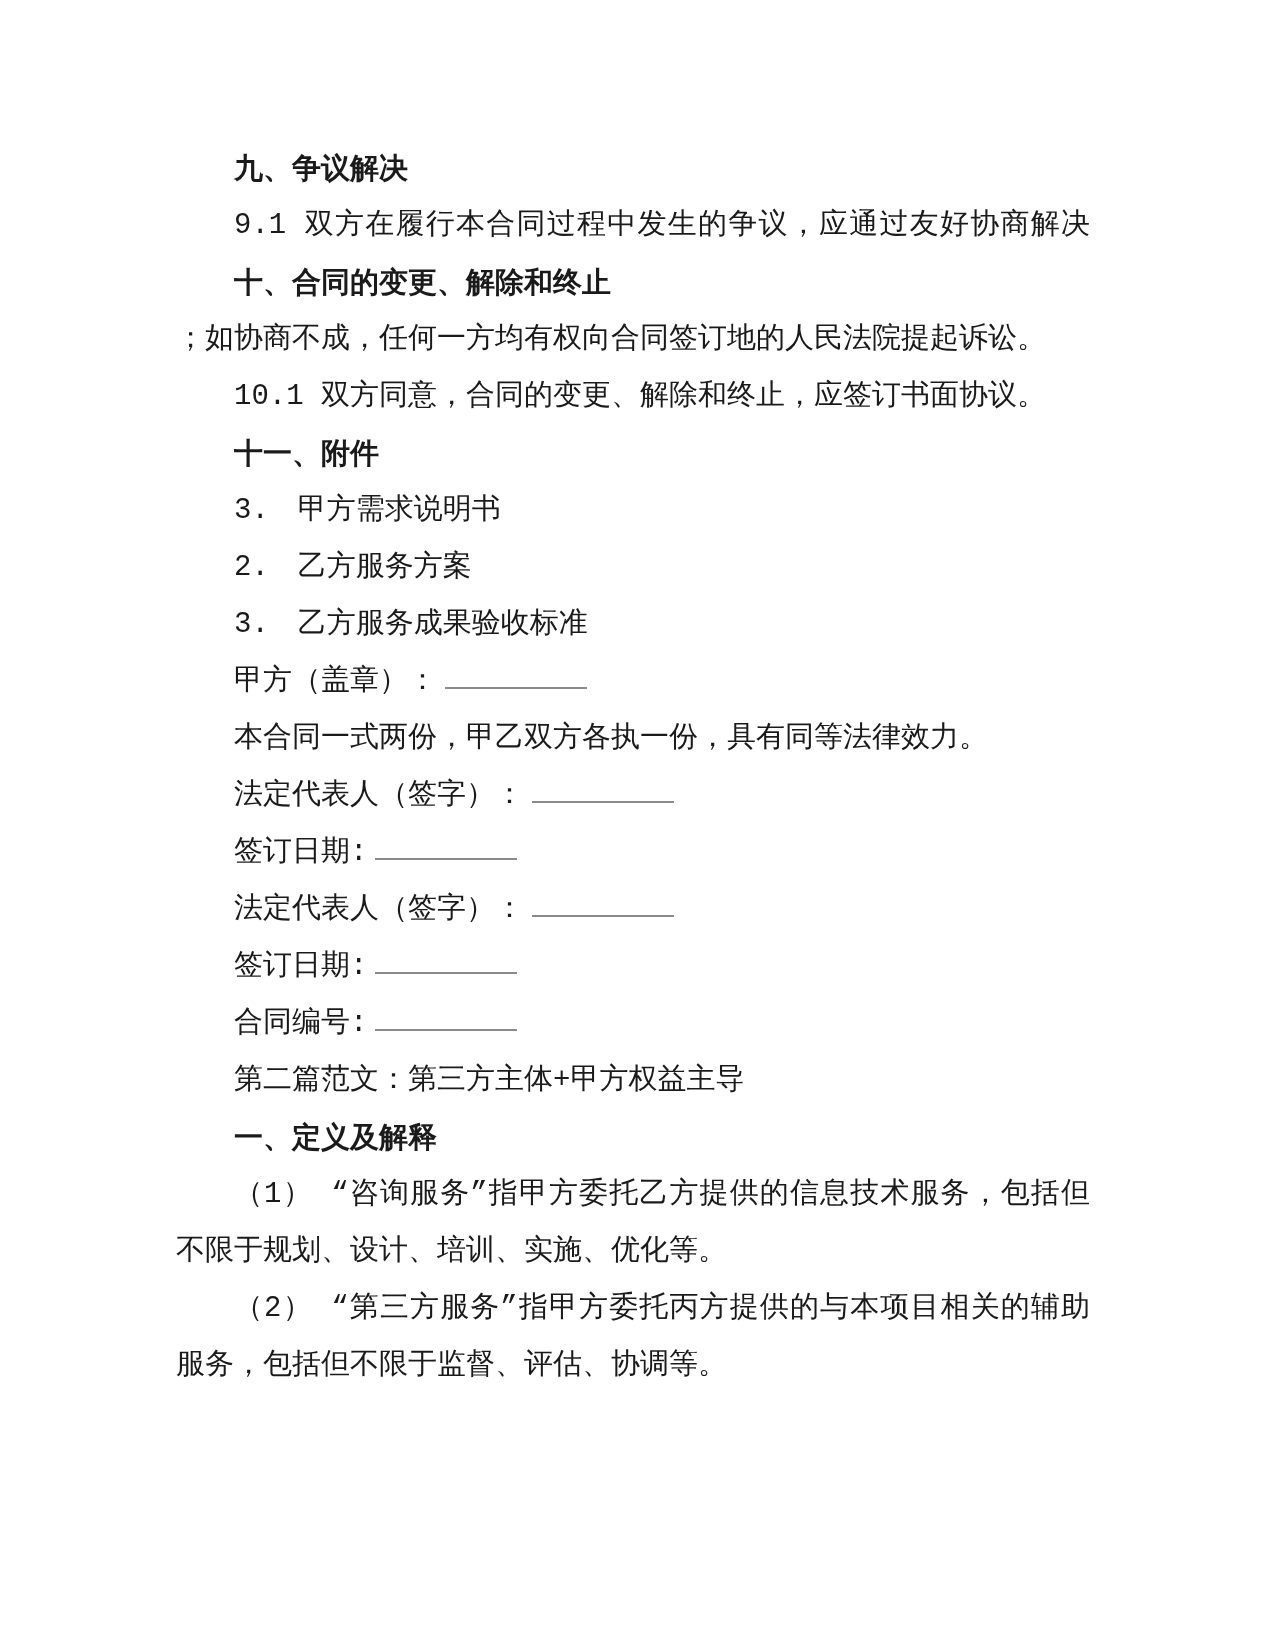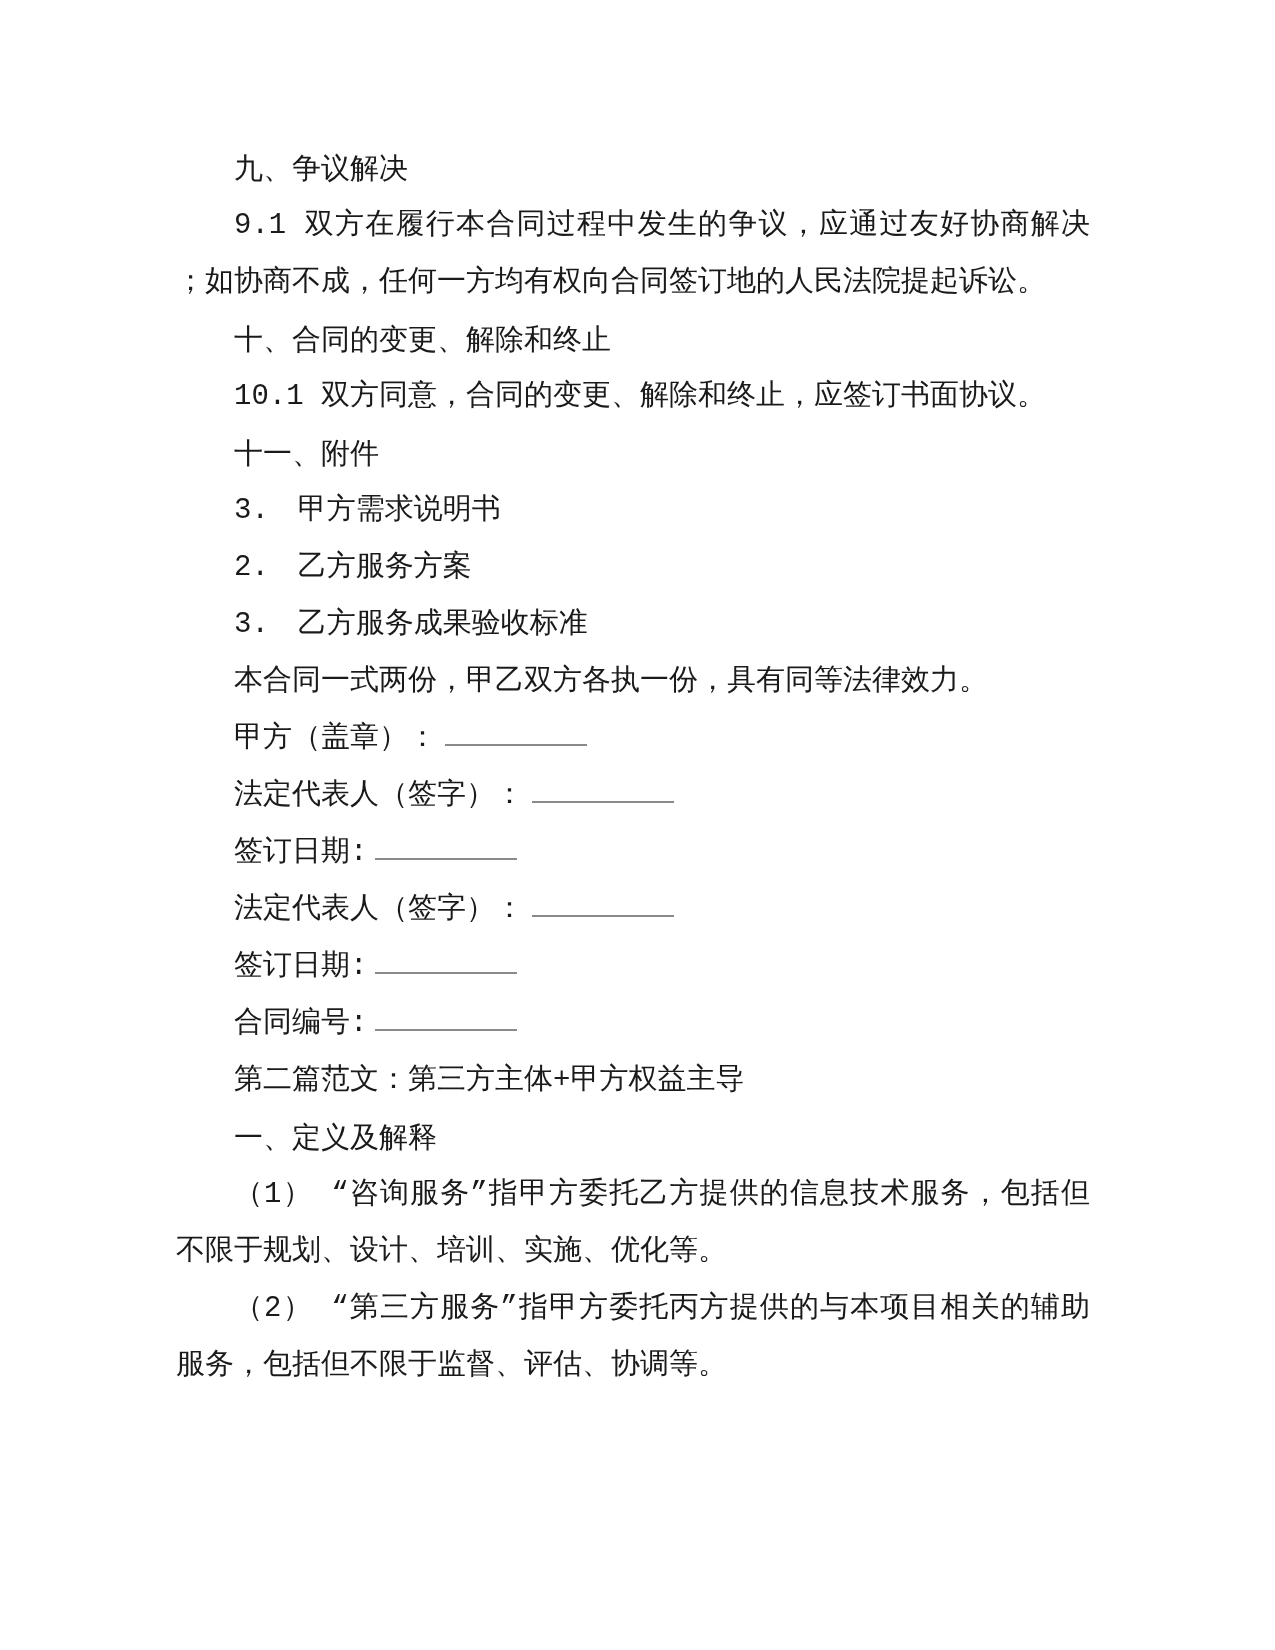--- a/index.html
+++ b/index.html
@@ -27,21 +27,21 @@
     line-height: 57px;
     color: var(--text-color, #1a1a1a);
   }
   .line {
     white-space: pre-wrap;
     font-family: Liberation Mono, monospace;
   }
   .line.indent { text-indent: 58px; }
   .line.heading {
     font-family: "Liberation Sans", "DejaVu Sans", sans-serif;
-    font-weight: 400;
+    font-weight: 700;
   }
   .line.fill {
     text-align: justify;
     text-align-last: justify;
   }
   .blank {
     display: inline-block;
     width: 142px;
     height: 1.05em;
     margin-left: 8px;
@@ -49,29 +49,29 @@
     vertical-align: baseline;
   }
 </style>
 </head>
 <body>
 
 <div class="page" style="--page-bg: #ffffff; --text-color: #1a1a1a; --underline-color: #8a8a8a;">
   <div class="doc" id="doc">
       <div class="line heading indent"><span>九、争议解决</span></div>
       <div class="line indent fill"><span>9.1 双方在履行本合同过程中发生的争议，应通过友好协商解决</span></div>
+      <div class="line heading indent"><span>十、合同的变更、解除和终止</span></div>
       <div class="line"><span>；如协商不成，任何一方均有权向合同签订地的人民法院提起诉讼。</span></div>
-      <div class="line heading indent"><span>十、合同的变更、解除和终止</span></div>
       <div class="line indent"><span>10.1 双方同意，合同的变更、解除和终止，应签订书面协议。</span></div>
       <div class="line heading indent"><span>十一、附件</span></div>
       <div class="line indent"><span>3.　甲方需求说明书</span></div>
       <div class="line indent"><span>2.　乙方服务方案</span></div>
       <div class="line indent"><span>3.　乙方服务成果验收标准</span></div>
+      <div class="line indent"><span>甲方（盖章）：</span><span class="blank"></span></div>
       <div class="line indent"><span>本合同一式两份，甲乙双方各执一份，具有同等法律效力。</span></div>
-      <div class="line indent"><span>甲方（盖章）：</span><span class="blank"></span></div>
       <div class="line indent"><span>法定代表人（签字）：</span><span class="blank"></span></div>
       <div class="line indent"><span>签订日期:</span><span class="blank"></span></div>
       <div class="line indent"><span>法定代表人（签字）：</span><span class="blank"></span></div>
       <div class="line indent"><span>签订日期:</span><span class="blank"></span></div>
       <div class="line indent"><span>合同编号:</span><span class="blank"></span></div>
       <div class="line indent"><span>第二篇范文：第三方主体+甲方权益主导</span></div>
       <div class="line heading indent"><span>一、定义及解释</span></div>
       <div class="line indent fill"><span>（1） “咨询服务”指甲方委托乙方提供的信息技术服务，包括但</span></div>
       <div class="line"><span>不限于规划、设计、培训、实施、优化等。</span></div>
       <div class="line indent fill"><span>（2） “第三方服务”指甲方委托丙方提供的与本项目相关的辅助</span></div>

